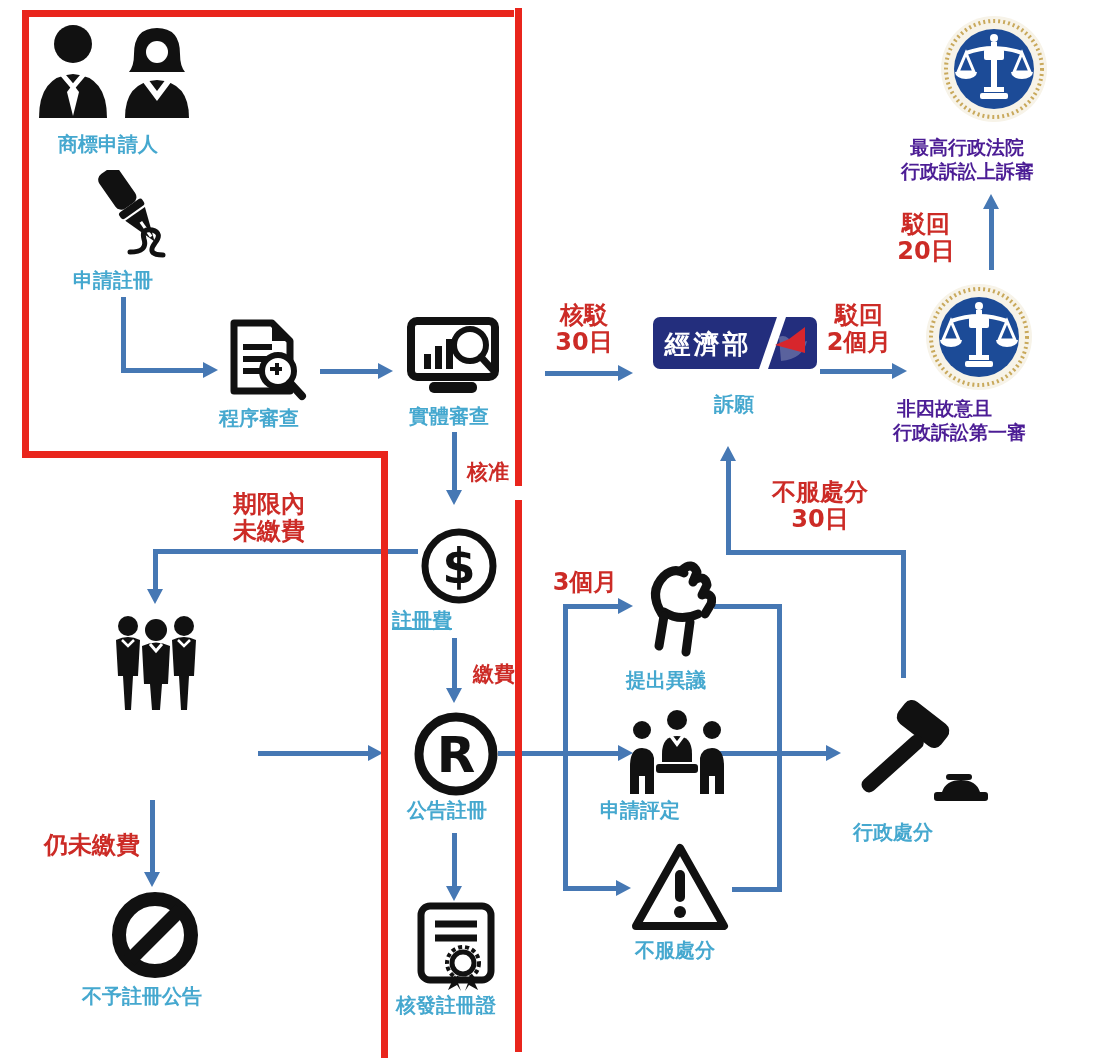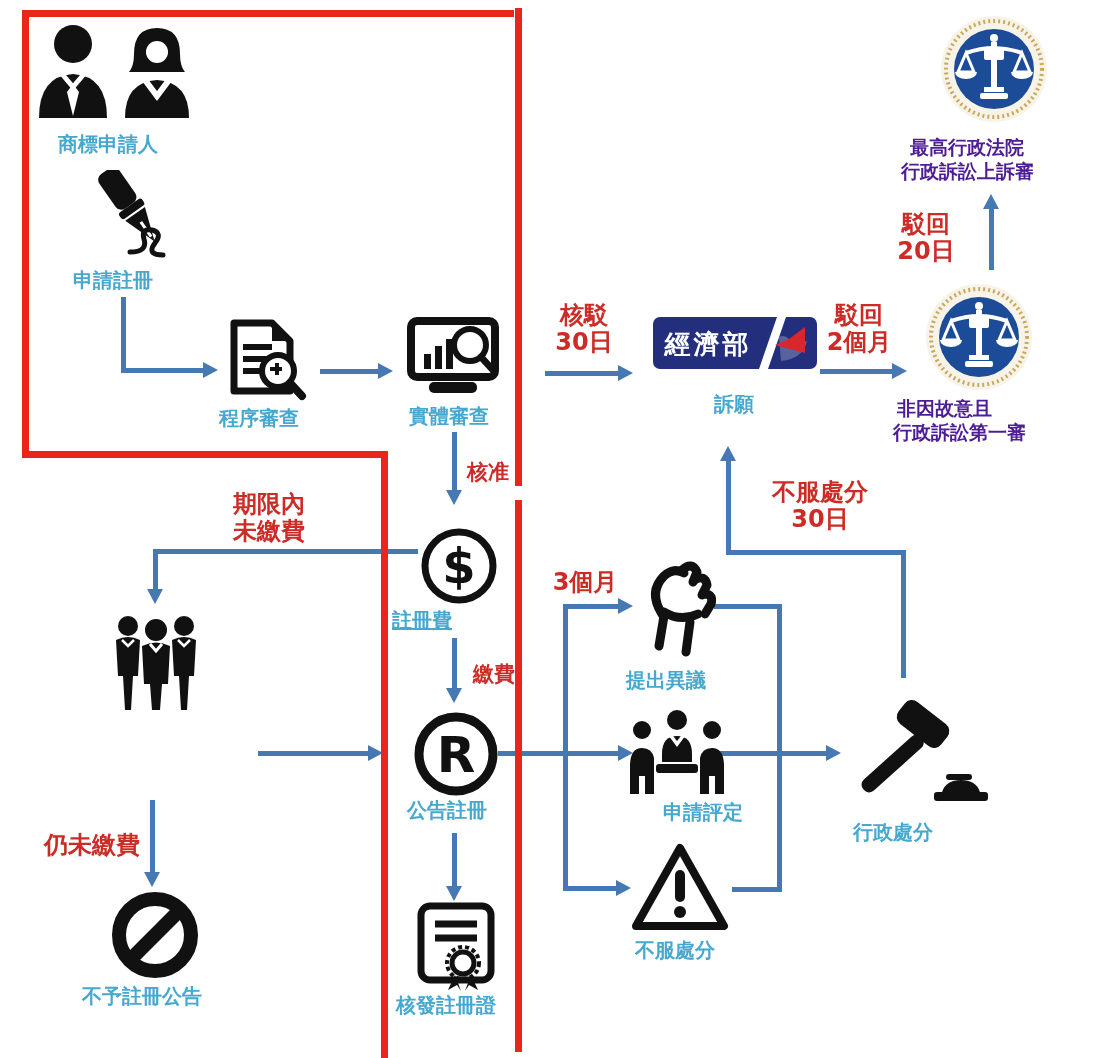--- a/index.html
+++ b/index.html
@@ -256,21 +256,21 @@
   <div class="lbl" style="left:58px;top:131px;width:116px;">商標申請人</div>
   <div class="lbl" style="left:73px;top:267px;width:106px;">申請註冊</div>
   <div class="lbl" style="left:219px;top:405px;width:94px;">程序審查</div>
   <div class="lbl" style="left:409px;top:403px;width:94px;">實體審查</div>
   <div class="lbl" style="left:392px;top:607px;width:84px;text-decoration:underline;">註冊費</div>
   <div class="lbl" style="left:407px;top:797px;width:98px;">公告註冊</div>
   <div class="lbl" style="left:396px;top:992px;width:120px;">核發註冊證</div>
   <div class="lbl" style="left:82px;top:983px;width:150px;">不予註冊公告</div>
   <div class="lbl" style="left:714px;top:383px;width:54px;margin-top:8px;">訴願</div>
   <div class="lbl" style="left:626px;top:667px;width:108px;">提出異議</div>
-  <div class="lbl" style="left:663px;top:799px;width:104px;">申請評定</div>
+  <div class="lbl" style="left:600px;top:799px;width:104px;font-family:Liberation Mono, monospace;">申請評定</div>
   <div class="lbl" style="left:635px;top:937px;width:104px;">不服處分</div>
   <div class="lbl" style="left:853px;top:819px;width:88px;">行政處分</div>
   <div class="lbl court" style="left:910px;top:135px;width:164px;">最高行政法院</div>
   <div class="lbl court" style="left:901px;top:159px;width:182px;">行政訴訟上訴審</div>
   <div class="lbl court" style="left:897px;top:396px;width:164px;">非因故意且</div>
   <div class="lbl court" style="left:893px;top:420px;width:182px;">行政訴訟第一審</div>
 
   <div class="red" style="left:460px;top:459px;width:56px;font-size:21px;">核准</div>
   <div class="red" style="left:466px;top:653px;width:56px;font-size:21px;margin-top:8px;">繳費</div>
   <div class="red" style="left:228px;top:491px;width:82px;">

